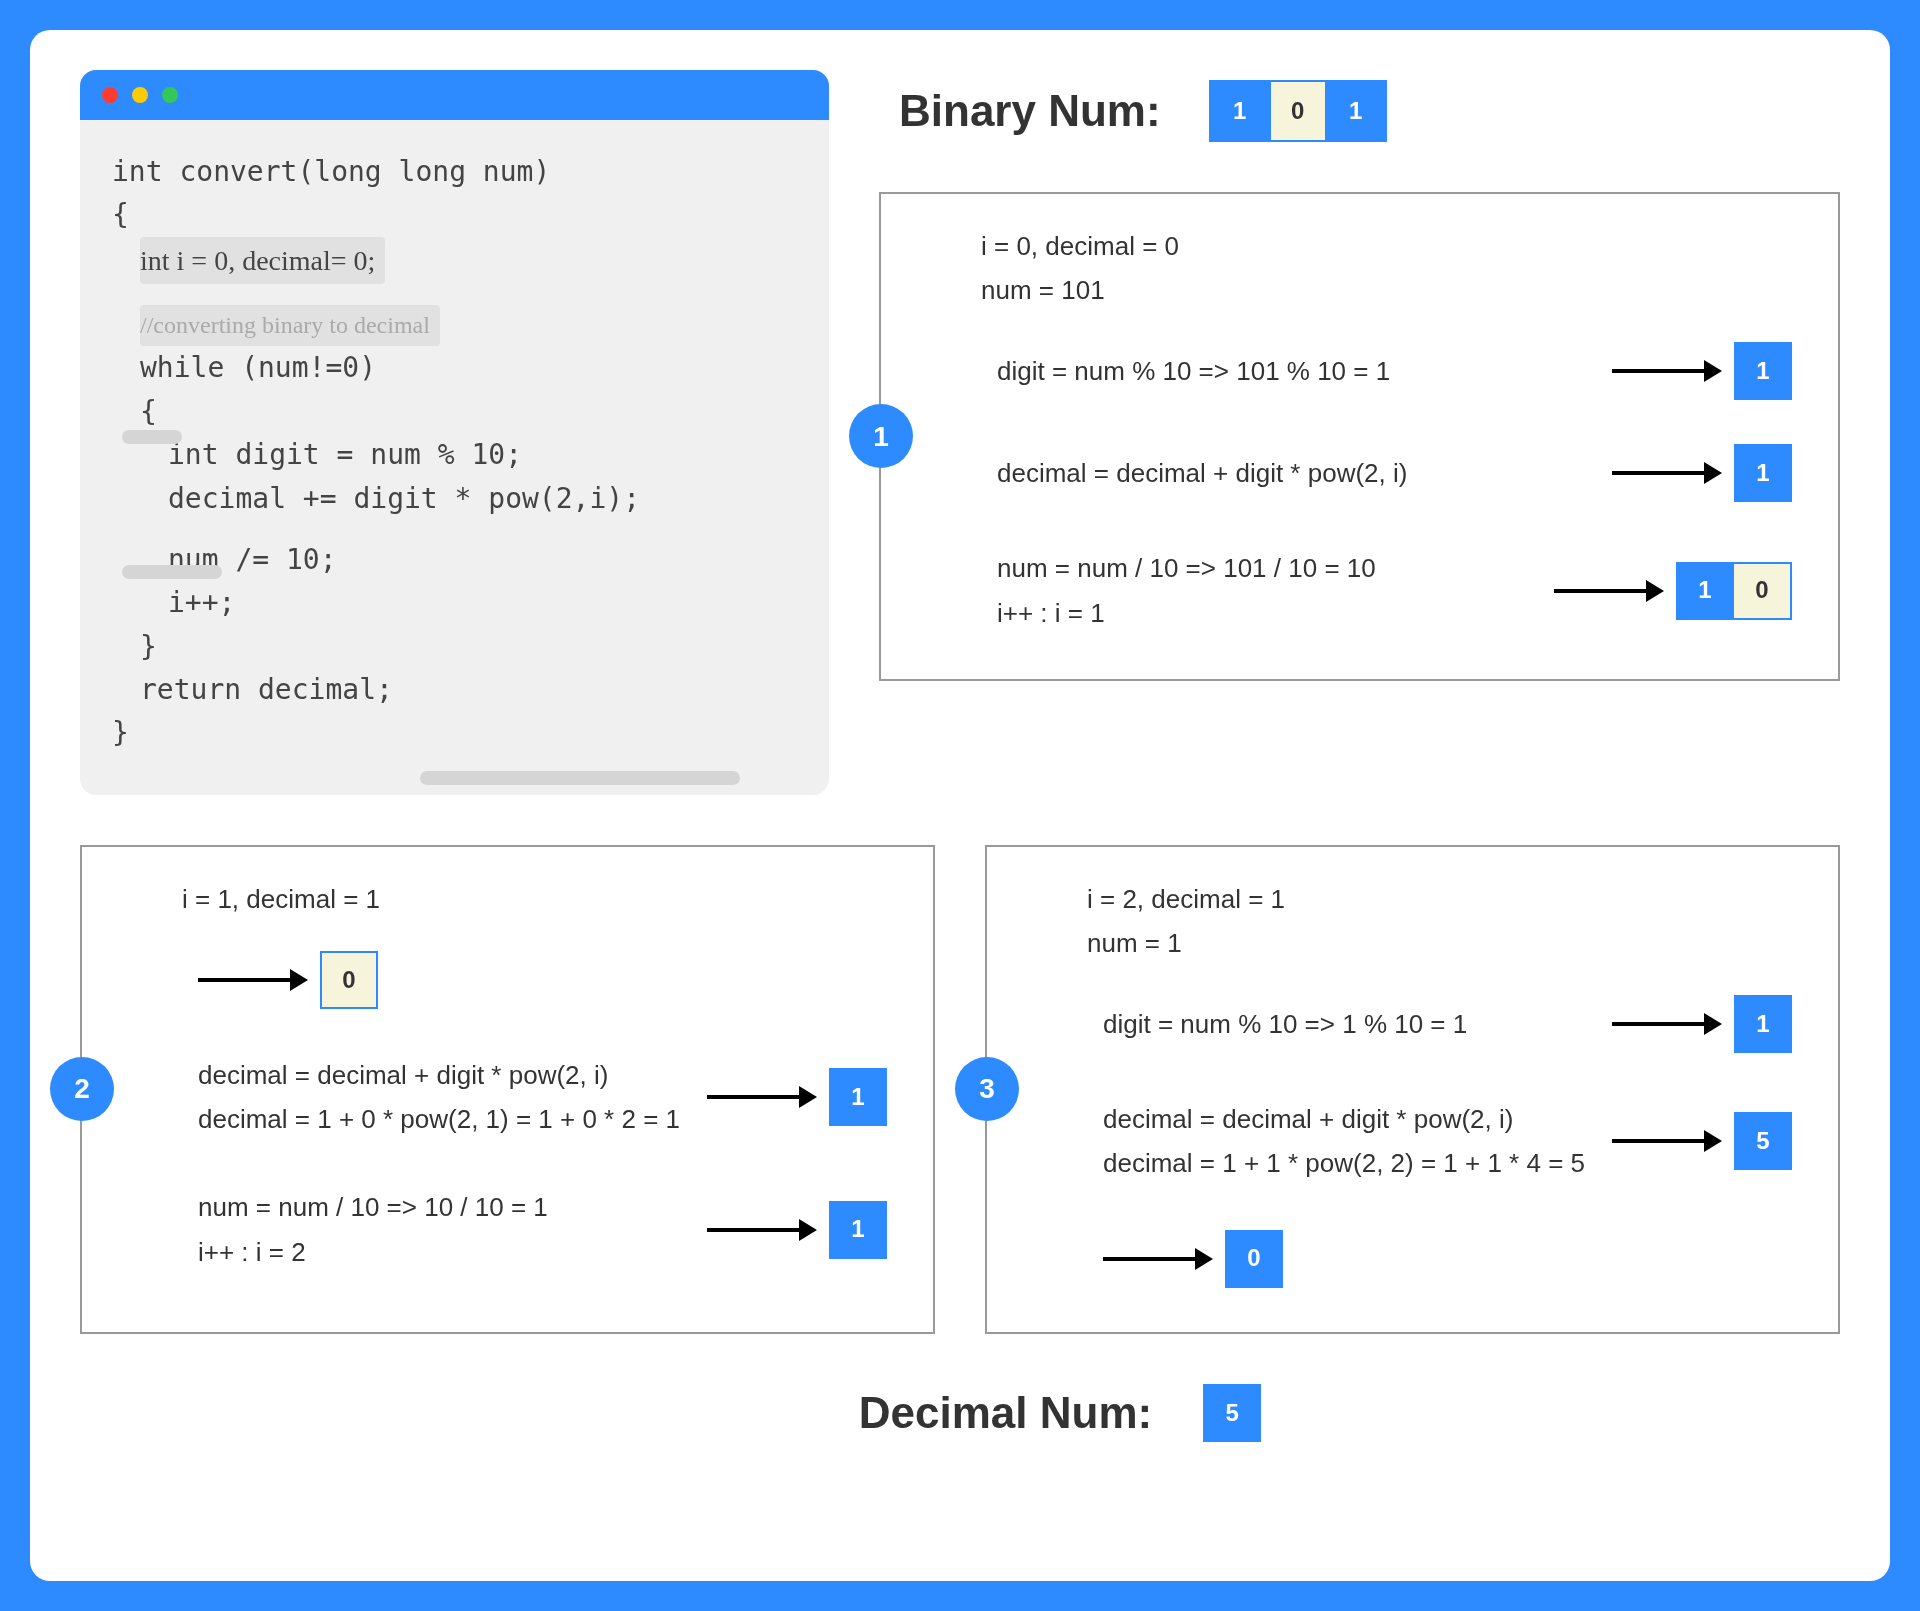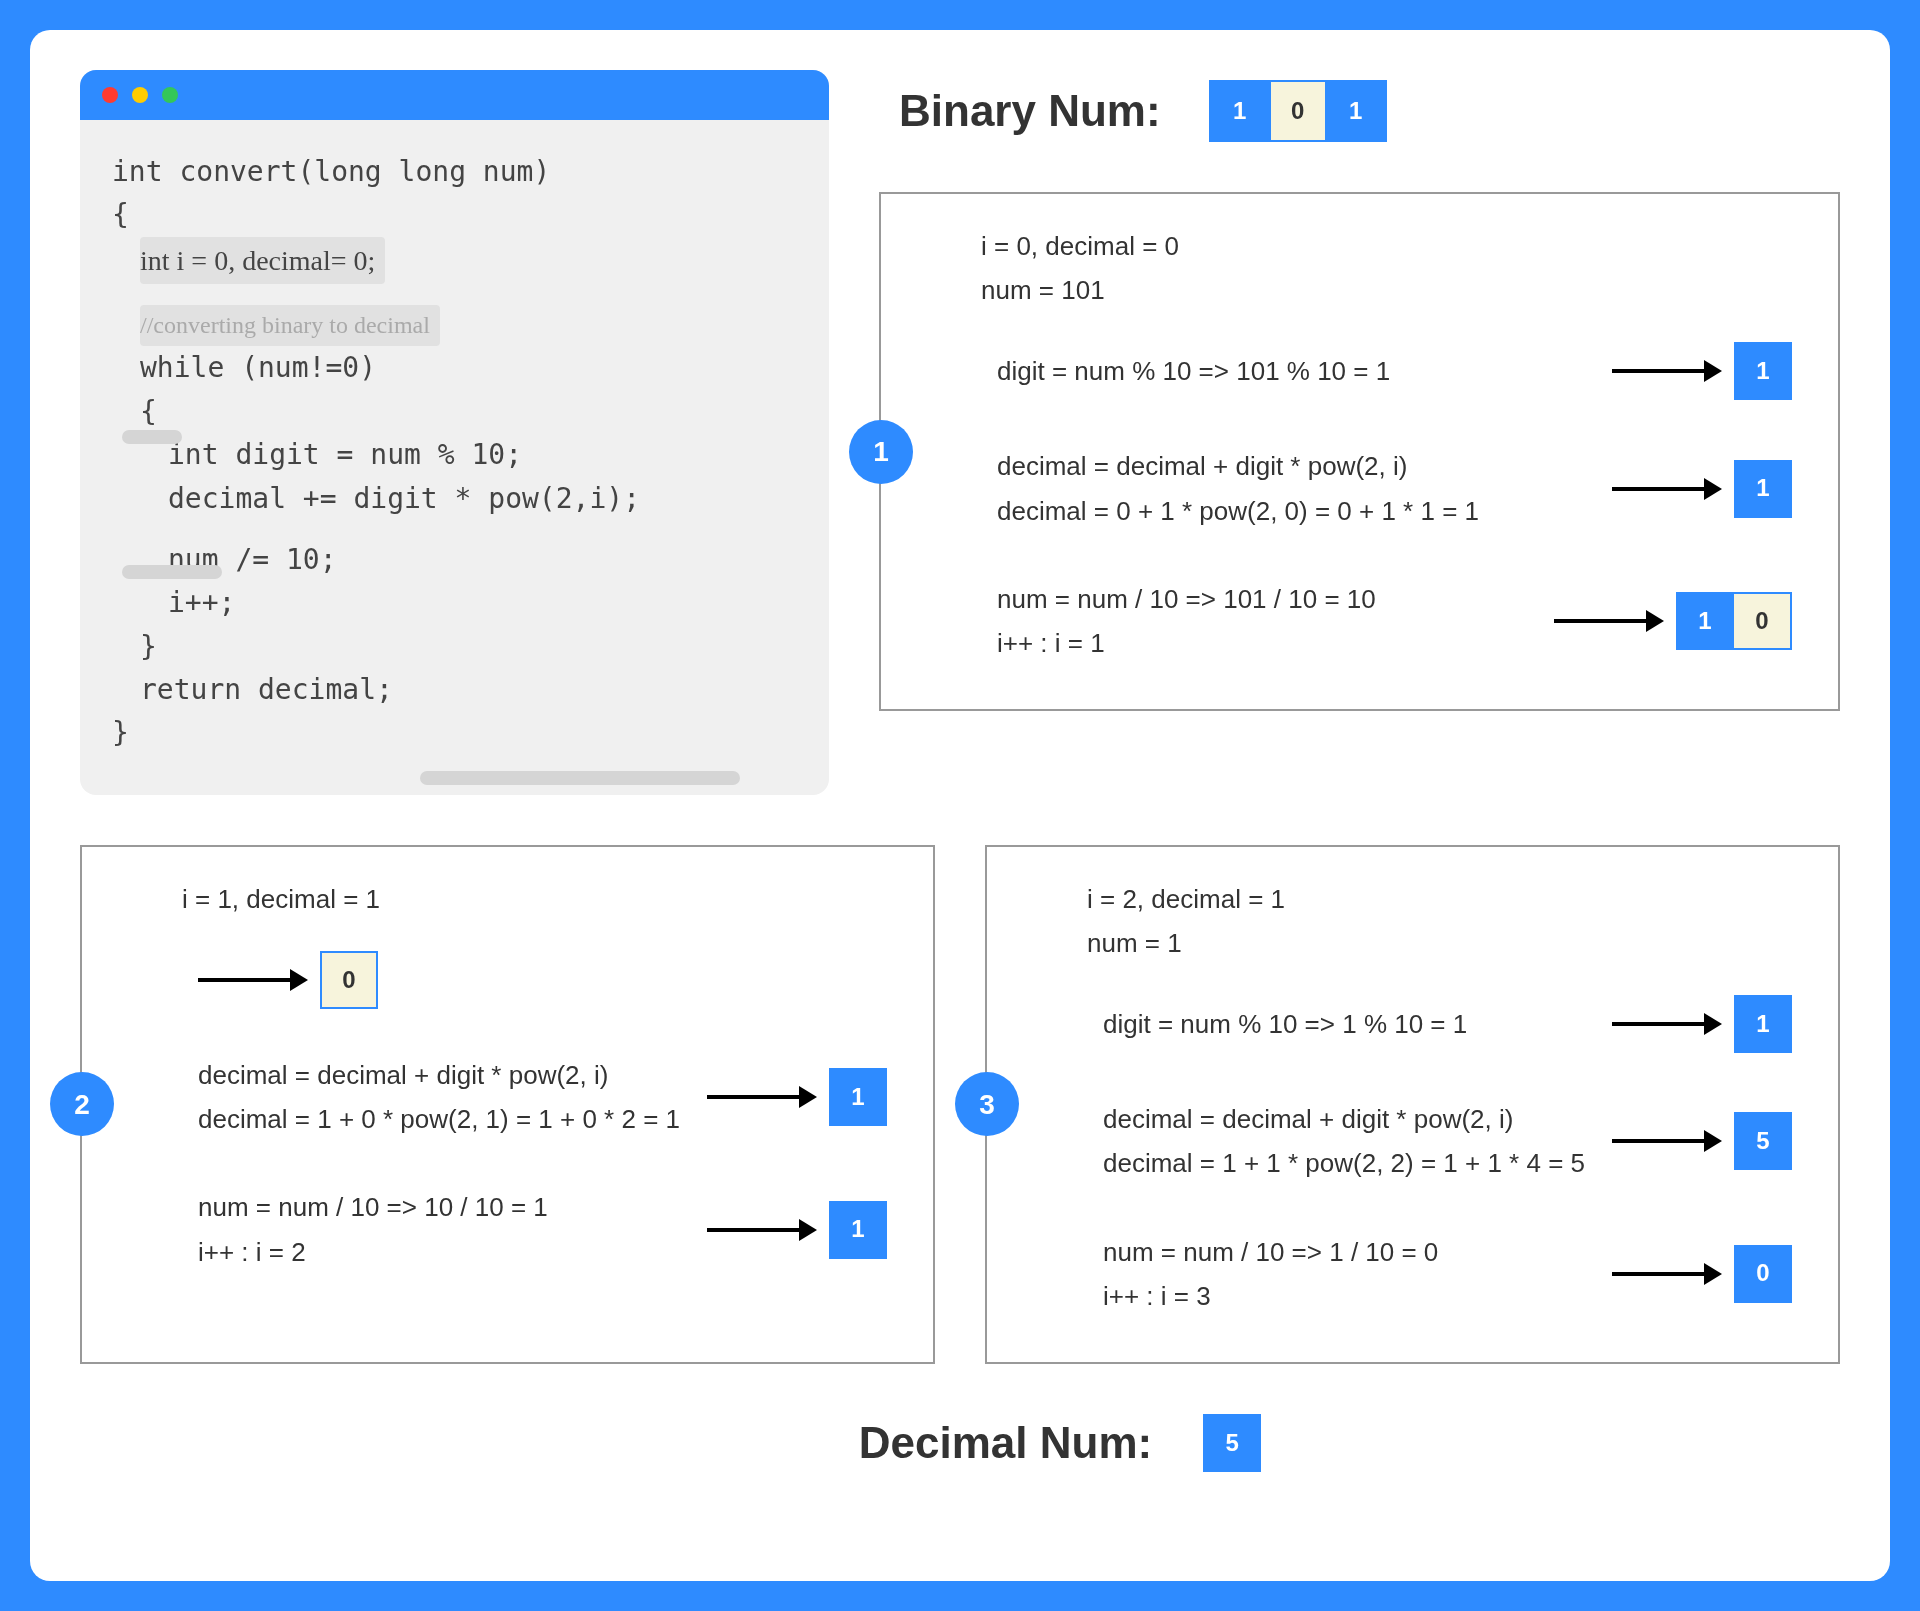--- a/index.html
+++ b/index.html
@@ -175,21 +175,20 @@
         <div style="height:16px"></div>
         <div class="step-group">
           <div class="step-text">digit = num % 10 =&gt; 101 % 10 = 1</div>
           <div class="arrow"></div>
           <div class="result-cell blue">1</div>
         </div>
         <div style="height:16px"></div>
         <div class="step-group">
           <div class="step-text">
             <div>decimal = decimal + digit * pow(2, i)</div>
-            <div>decimal = 0 + 1 * pow(2, 0) = 0 + 1 * 1 = 1</div>
           </div>
           <div class="arrow"></div>
           <div class="result-cell blue">1</div>
         </div>
         <div style="height:16px"></div>
         <div class="step-group">
           <div class="step-text">
             <div>num = num / 10 =&gt; 101 / 10 = 10</div>
             <div>i++ : i = 1</div>
           </div>
@@ -246,24 +245,20 @@
       <div class="step-group">
         <div class="step-text">
           <div>decimal = decimal + digit * pow(2, i)</div>
           <div>decimal = 1 + 1 * pow(2, 2) = 1 + 1 * 4 = 5</div>
         </div>
         <div class="arrow"></div>
         <div class="result-cell blue">5</div>
       </div>
       <div style="height:16px"></div>
       <div class="step-group">
-        <div class="step-text">
-          <div>num = num / 10 =&gt; 1 / 10 = 0</div>
-          <div>i++ : i = 3</div>
-        </div>
         <div class="arrow"></div>
         <div class="result-cell blue">0</div>
       </div>
     </div>
   </div>
 
   <div class="decimal-footer">
     <h2>Decimal Num:</h2>
     <div class="result-cell blue">5</div>
   </div>

